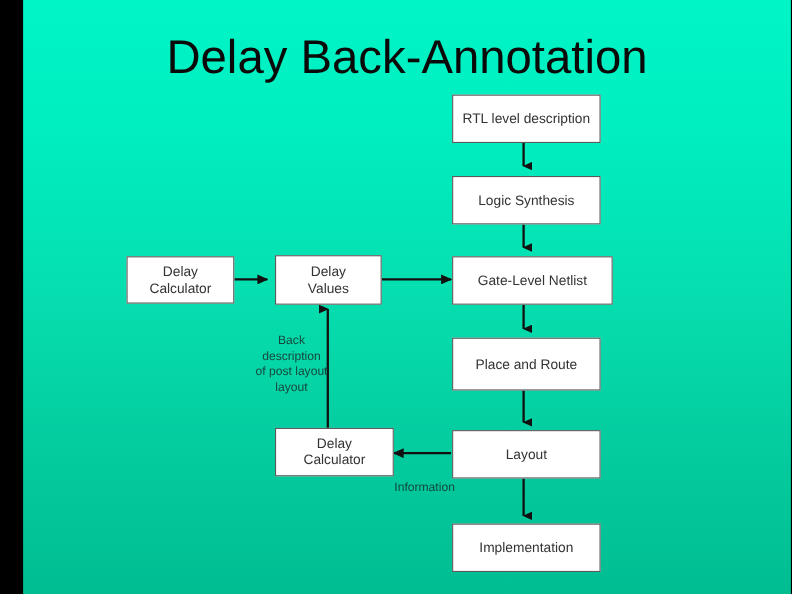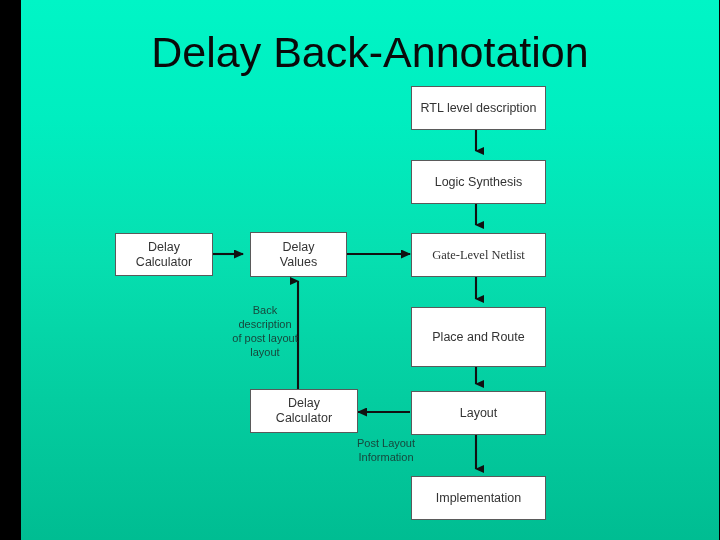--- a/index.html
+++ b/index.html
@@ -111,25 +111,25 @@
     </svg>
 
     <div class="node" style="left:390px; top:86px; width:135px; height:44px;">
       <span>RTL level description</span>
     </div>
 
     <div class="node" style="left:390px; top:160px; width:135px; height:44px;">
       <span>Logic Synthesis</span>
     </div>
 
-    <div class="node" style="left:390px; top:233px; width:135px; height:44px;font-family:Liberation Serif, serif;">
+    <div class="node" style="left:390px; top:233px; width:146px; height:44px;">
       <span>Gate-Level Netlist</span>
     </div>
 
-    <div class="node" style="left:390px; top:307px; width:135px; height:60px;">
+    <div class="node" style="left:390px; top:307px; width:135px; height:48px;">
       <span>Place and Route</span>
     </div>
 
     <div class="node" style="left:390px; top:391px; width:135px; height:44px;">
       <span>Layout</span>
     </div>
 
     <div class="node" style="left:390px; top:476px; width:135px; height:44px;justify-content:center;">
       <span>Implementation</span>
     </div>
@@ -150,18 +150,17 @@
     </div>
 
     <div class="note" style="left:184px; top:303px; width:120px;">
       <div>Back</div>
       <div>description</div>
       <div>of post layout</div>
       <div>layout</div>
     </div>
 
     <div class="note" style="left:305px; top:436px; width:120px;">
-      <div>Post Layout</div>
       <div>Information</div>
     </div>
 
   </div>
 </div>
 
 </body></html>

